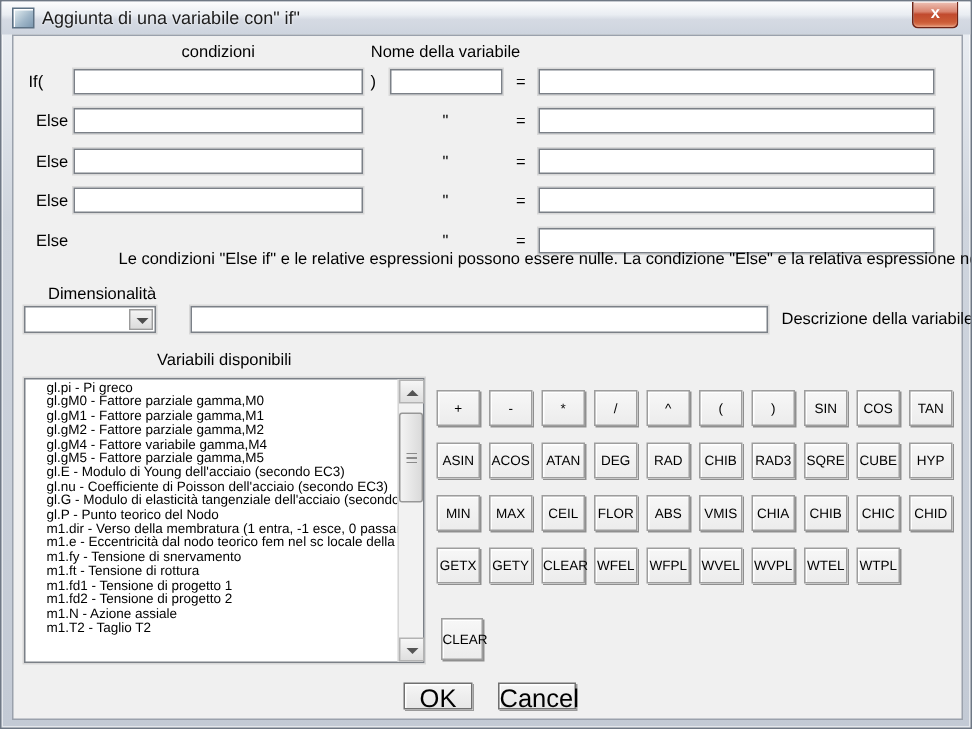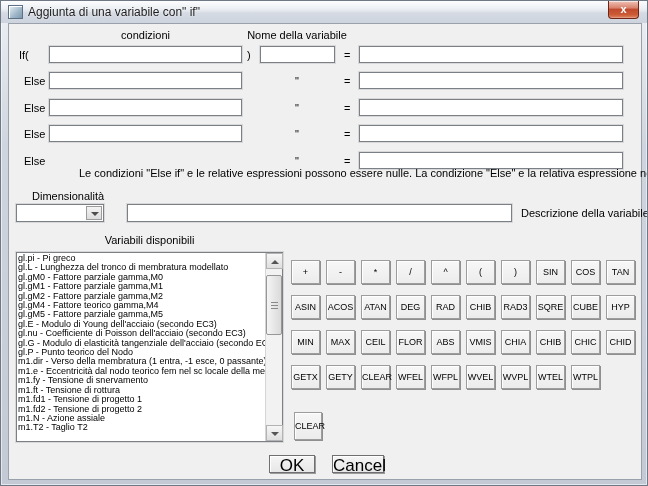--- a/index.html
+++ b/index.html
@@ -69,21 +69,21 @@
     border-top:4px solid #4d4d4d;
   }
 
   
   .listbox {
     position:absolute; left:7px; top:228px; width:267px; height:190px;
     background:#fff; border:1px solid #7b8087; box-shadow:0 0 0 1px #d8d8d8;
   }
   .lb-items {
     position:absolute; left:1px; top:1px; right:17px; bottom:1px;
-    overflow:hidden; padding-left:0;
+    overflow:hidden; padding-left:13px;
   }
   .lb-item { font-size:9px; line-height:9.4px; white-space:nowrap; color:#000; }
   .vscroll {
     position:absolute; top:0; right:0; width:17px; bottom:0;
     background:#f2f2f2; border-left:1px solid #d5d5d5;
   }
   .scroll-btn {
     position:absolute; left:0; width:17px; height:16px;
     background:linear-gradient(180deg,#f6f6f6,#dfdfdf);
     border:1px solid #b3b3b3;
@@ -197,25 +197,24 @@
         <div class="arrow-down"></div>
       </div>
     </div>
     <input class="tb" style="left: 118px; top: 180px; width: 385px; height: 18px;">
     <div class="lbl" style="left:512px;top:183px;">Descrizione della variabile</div>
 
     <div class="lbl ctr" style="left:7px;top:210px;width:267px;">Variabili disponibili</div>
     <div class="listbox">
       <div class="lb-items">
           <div class="lb-item">gl.pi  -  Pi greco</div>
-          <div class="lb-item">gl.L  -  Lunghezza del tronco di membratura modellato</div>
           <div class="lb-item">gl.gM0  -  Fattore parziale gamma,M0</div>
           <div class="lb-item">gl.gM1  -  Fattore parziale gamma,M1</div>
           <div class="lb-item">gl.gM2  -  Fattore parziale gamma,M2</div>
-          <div class="lb-item">gl.gM4  -  Fattore teorico gamma,M4</div>
+          <div class="lb-item">gl.gM4  -  Fattore variabile gamma,M4</div>
           <div class="lb-item">gl.gM5  -  Fattore parziale gamma,M5</div>
           <div class="lb-item">gl.E  -  Modulo di Young dell'acciaio (secondo EC3)</div>
           <div class="lb-item">gl.nu  -  Coefficiente di Poisson dell'acciaio (secondo EC3)</div>
           <div class="lb-item">gl.G  -  Modulo di elasticità tangenziale dell'acciaio (secondo EC3)</div>
           <div class="lb-item">gl.P  -  Punto teorico del Nodo</div>
           <div class="lb-item">m1.dir  -  Verso della membratura (1 entra, -1 esce, 0 passante)</div>
           <div class="lb-item">m1.e  -  Eccentricità dal nodo teorico fem nel sc locale della membratura</div>
           <div class="lb-item">m1.fy  -  Tensione di snervamento</div>
           <div class="lb-item">m1.ft  -  Tensione di rottura</div>
           <div class="lb-item">m1.fd1  -  Tensione di progetto 1</div>

